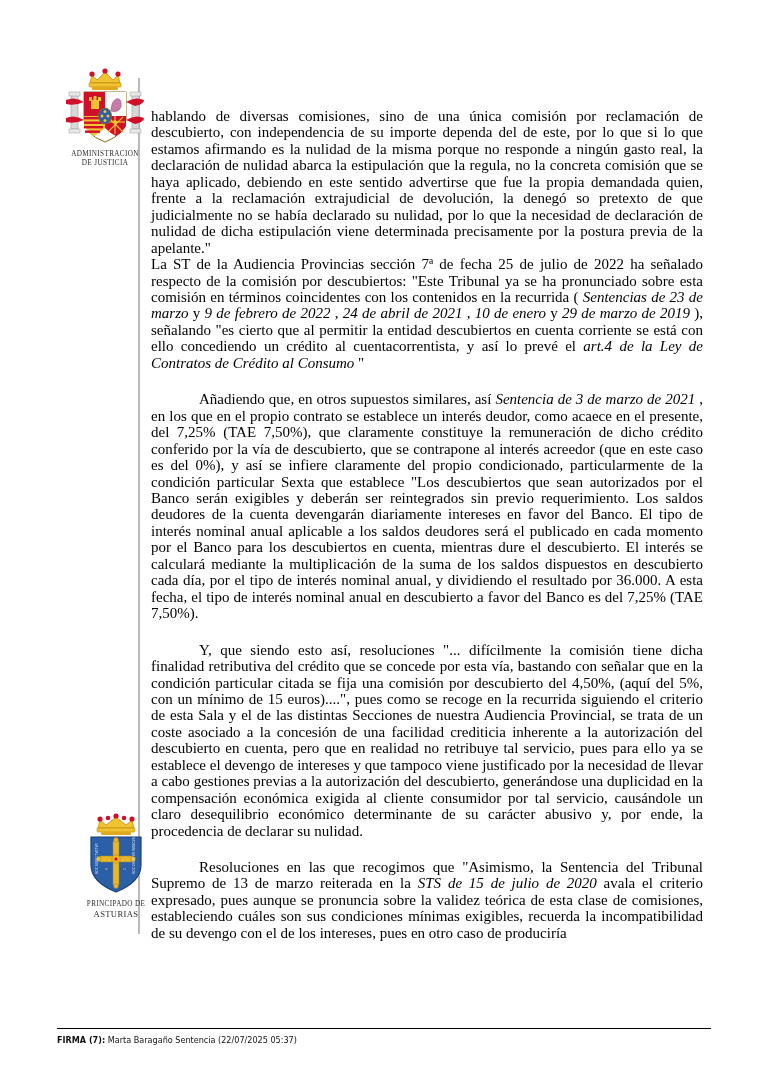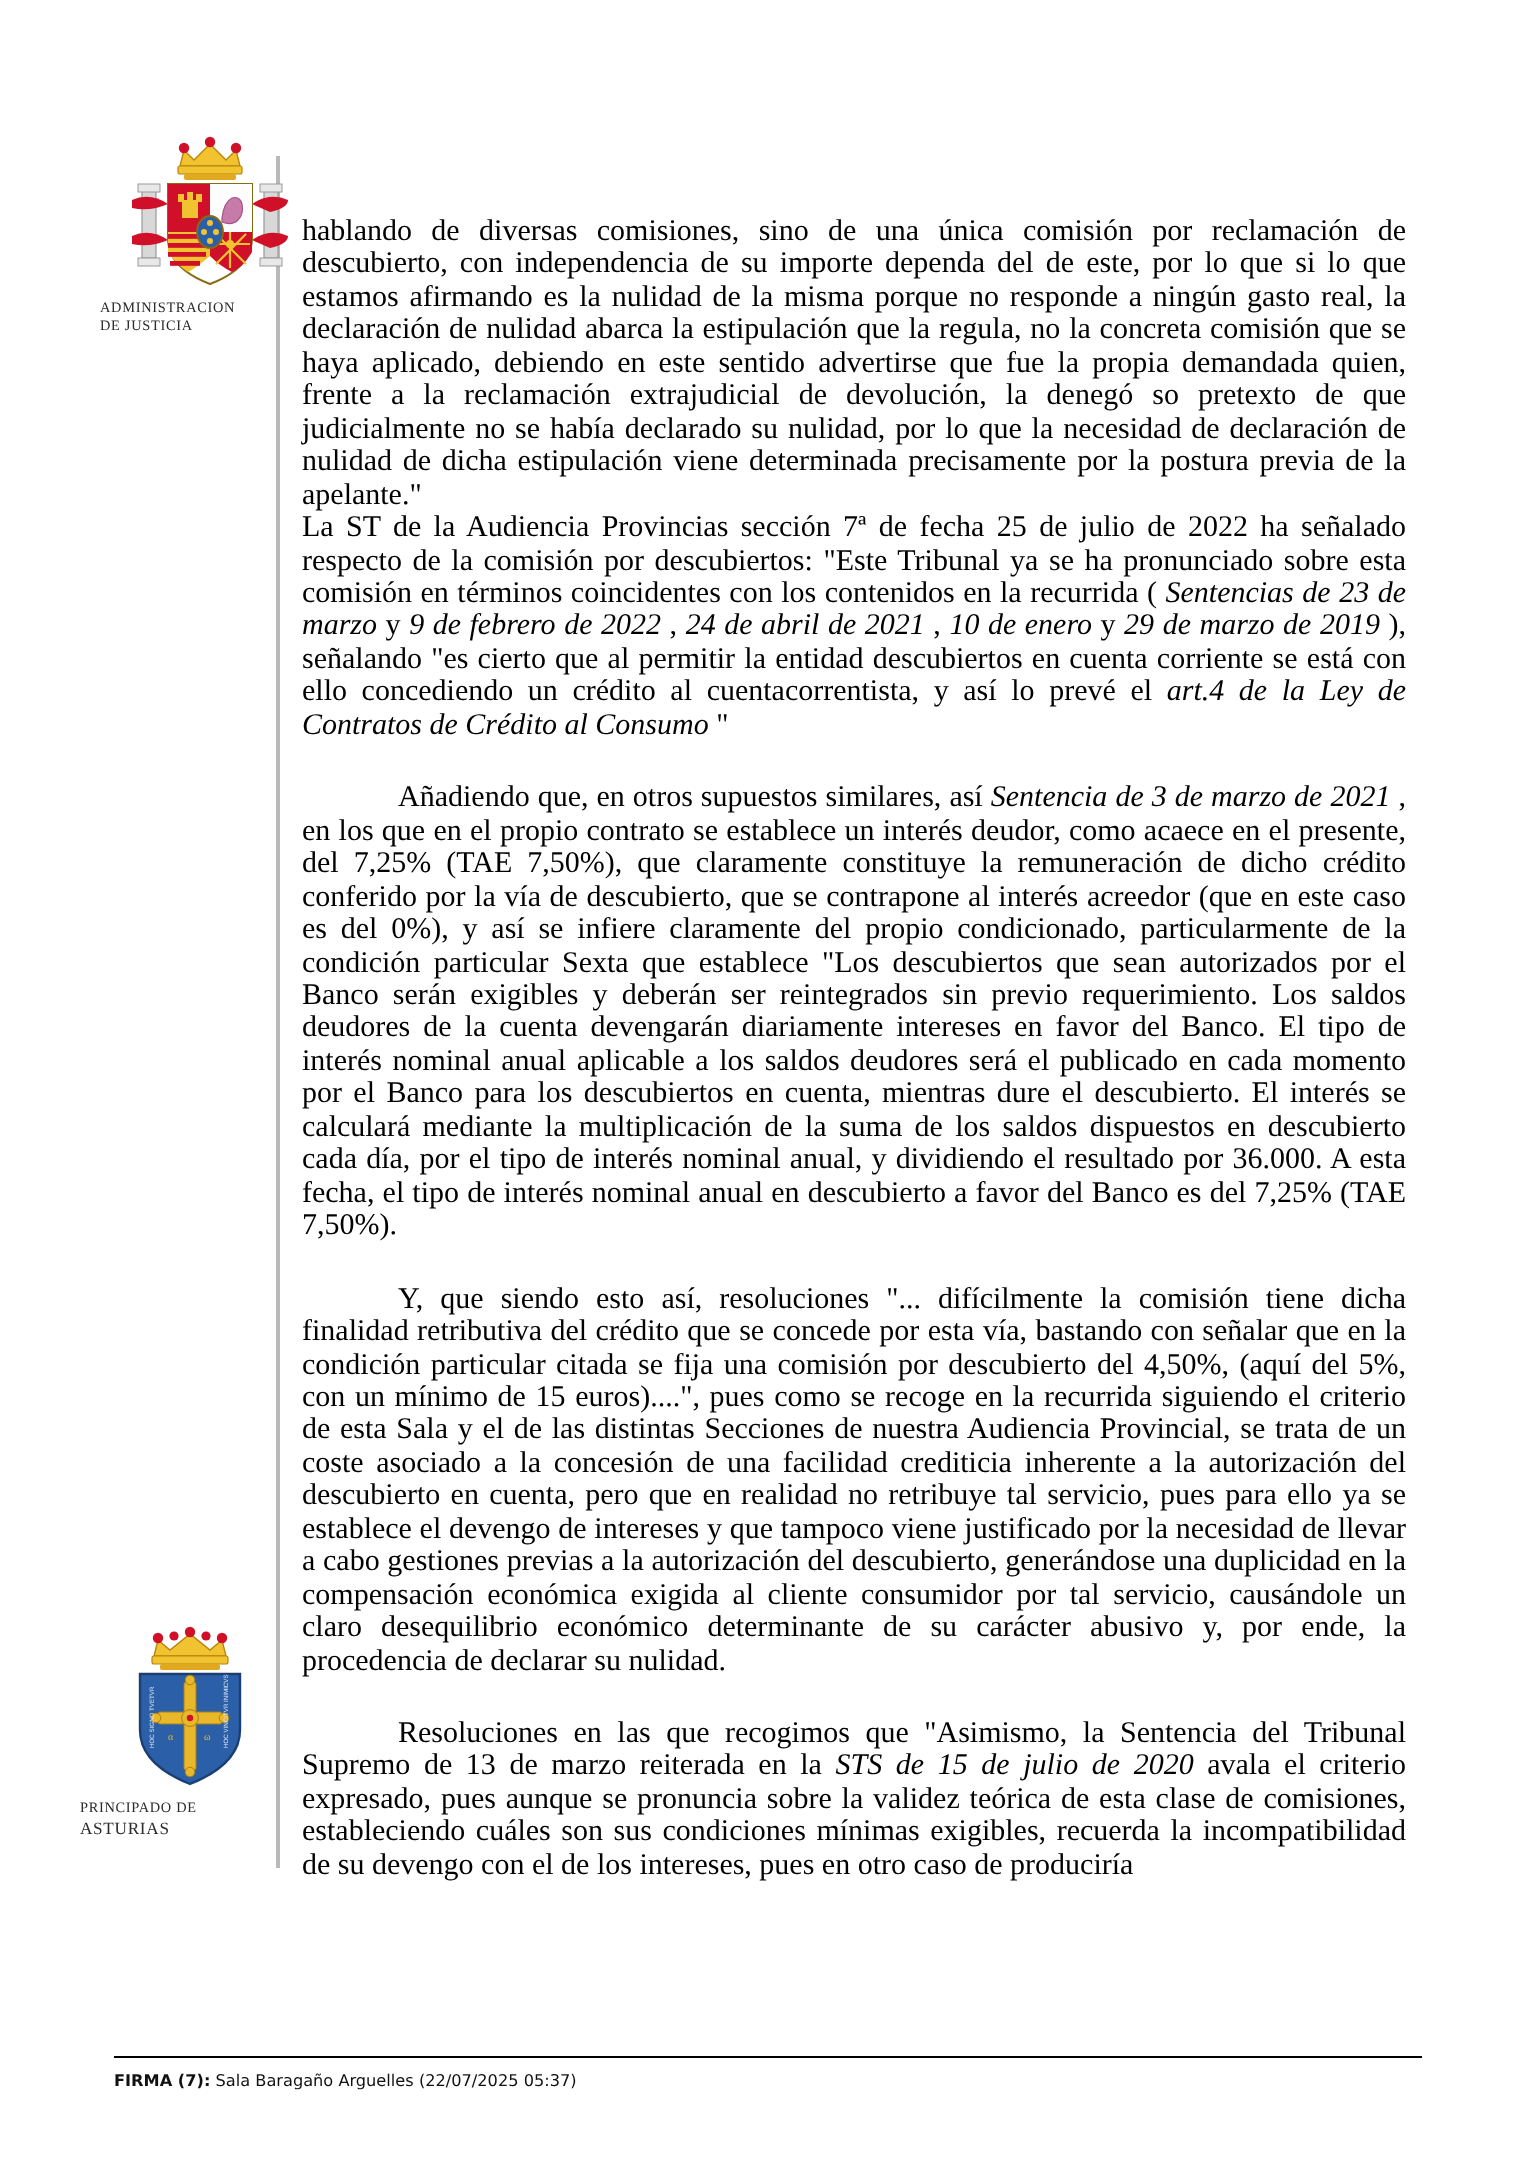--- a/index.html
+++ b/index.html
@@ -30,25 +30,25 @@
     position: absolute;
     left: 138px;
     top: 78px;
     width: 2px;
     height: 856px;
     background: #b9b9b9;
   }
 
   .emblem-block {
     position: absolute;
-    text-align: left;
+    text-align: center;
     width: 110px;
   }
   .emblem-block.spain { left: 50px; top: 66px; }
-  .emblem-block.asturias { left: 40px; top: 812px; }
+  .emblem-block.asturias { left: 61px; top: 812px; }
 
   .emblem-caption {
     font-family: "Liberation Serif", "DejaVu Serif", serif;
     font-size: 7.2px;
     letter-spacing: 0.35px;
     line-height: 1.25;
     color: #2b2b2b;
     margin-top: 2px;
     text-transform: uppercase;
   }
@@ -226,16 +226,16 @@
     <div class="spacer-md"></div>
 
     <p class="para indent"><span>Y, que siendo esto así, resoluciones "... difícilmente la comisión tiene dicha finalidad retributiva del crédito que se concede por esta vía, bastando con señalar que en la condición particular citada se fija una comisión por descubierto del 4,50%, (aquí del 5%, con un mínimo de 15 euros)....", pues como se recoge en la recurrida siguiendo el criterio de esta Sala y el de las distintas Secciones de nuestra Audiencia Provincial, se trata de un coste asociado a la concesión de una facilidad crediticia inherente a la autorización del descubierto en cuenta, pero que en realidad no retribuye tal servicio, pues para ello ya se establece el devengo de intereses y que tampoco viene justificado por la necesidad de llevar a cabo gestiones previas a la autorización del descubierto, generándose una duplicidad en la compensación económica exigida al cliente consumidor por tal servicio, causándole un claro desequilibrio económico determinante de su carácter abusivo y, por ende, la procedencia de declarar su nulidad.</span></p>
 
     <div class="spacer-md"></div>
 
     <p class="para indent"><span>Resoluciones en las que recogimos que "Asimismo, la Sentencia del Tribunal Supremo de 13 de marzo reiterada en la  </span><span class="ital">STS de 15 de julio de 2020</span><span>  avala el criterio expresado, pues aunque se pronuncia sobre la validez teórica de esta clase de comisiones, estableciendo cuáles son sus condiciones mínimas exigibles, recuerda la incompatibilidad de su devengo con el de los intereses, pues en otro caso de produciría</span></p>
   </div>
 
   <div class="footer">
-    <div class="footer-text"><b>FIRMA (7):</b>&nbsp;<span>Sala Baragaño Arguelles</span>&nbsp;<span>(22/07/2025 05:37)</span></div>
+    <div class="footer-text"><b>FIRMA (7):</b>&nbsp;<span>Marta Baragaño Sentencia</span>&nbsp;<span>(22/07/2025 05:37)</span></div>
   </div>
 
 </div>
 
 </body></html>

